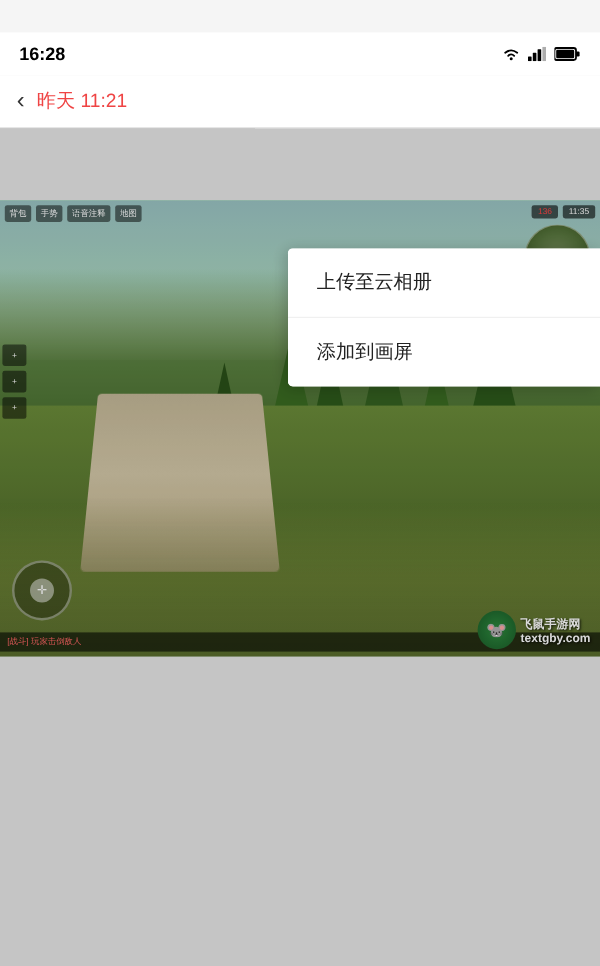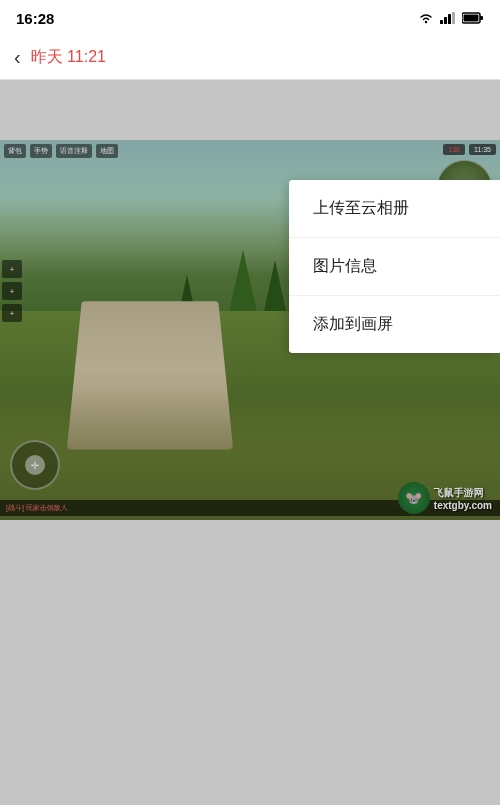--- a/index.html
+++ b/index.html
@@ -14,20 +14,21 @@
     }
 
     
     .status-bar {
       display: flex;
       justify-content: space-between;
       align-items: center;
       padding: 8px 16px;
       background: #fff;
       height: 36px;
+      margin-top: 27px;
     }
 
     .status-time {
       font-size: 15px;
       font-weight: 600;
       color: #000;
     }
 
     .status-icons {
       display: flex;
@@ -276,21 +277,21 @@
       position: absolute;
       top: 0; left: 0; right: 0; bottom: 0;
       background: rgba(0,0,0,0.15);
       z-index: 10;
     }
 
     .context-menu {
       position: absolute;
       top: 100px;
       right: 0;
-      width: 211px;
+      width: 260px;
       background: #fff;
       border-radius: 4px 0 0 4px;
       box-shadow: -2px 2px 12px rgba(0,0,0,0.2);
       overflow: hidden;
       z-index: 20;
     }
 
     .menu-item {
       display: flex;
       align-items: center;
@@ -429,21 +430,18 @@
       </div>
     </div>
   </div>
 
   <div class="context-menu-overlay">
     <div class="context-menu">
       <div class="menu-item">
         <span>上传至云相册</span>
       </div>
       <div class="menu-item">
-        <span>图片信息</span>
-      </div>
-      <div class="menu-item">
         <span>添加到画屏</span>
       </div>
     </div>
   </div>
 
 </div>
 
 </body></html>

